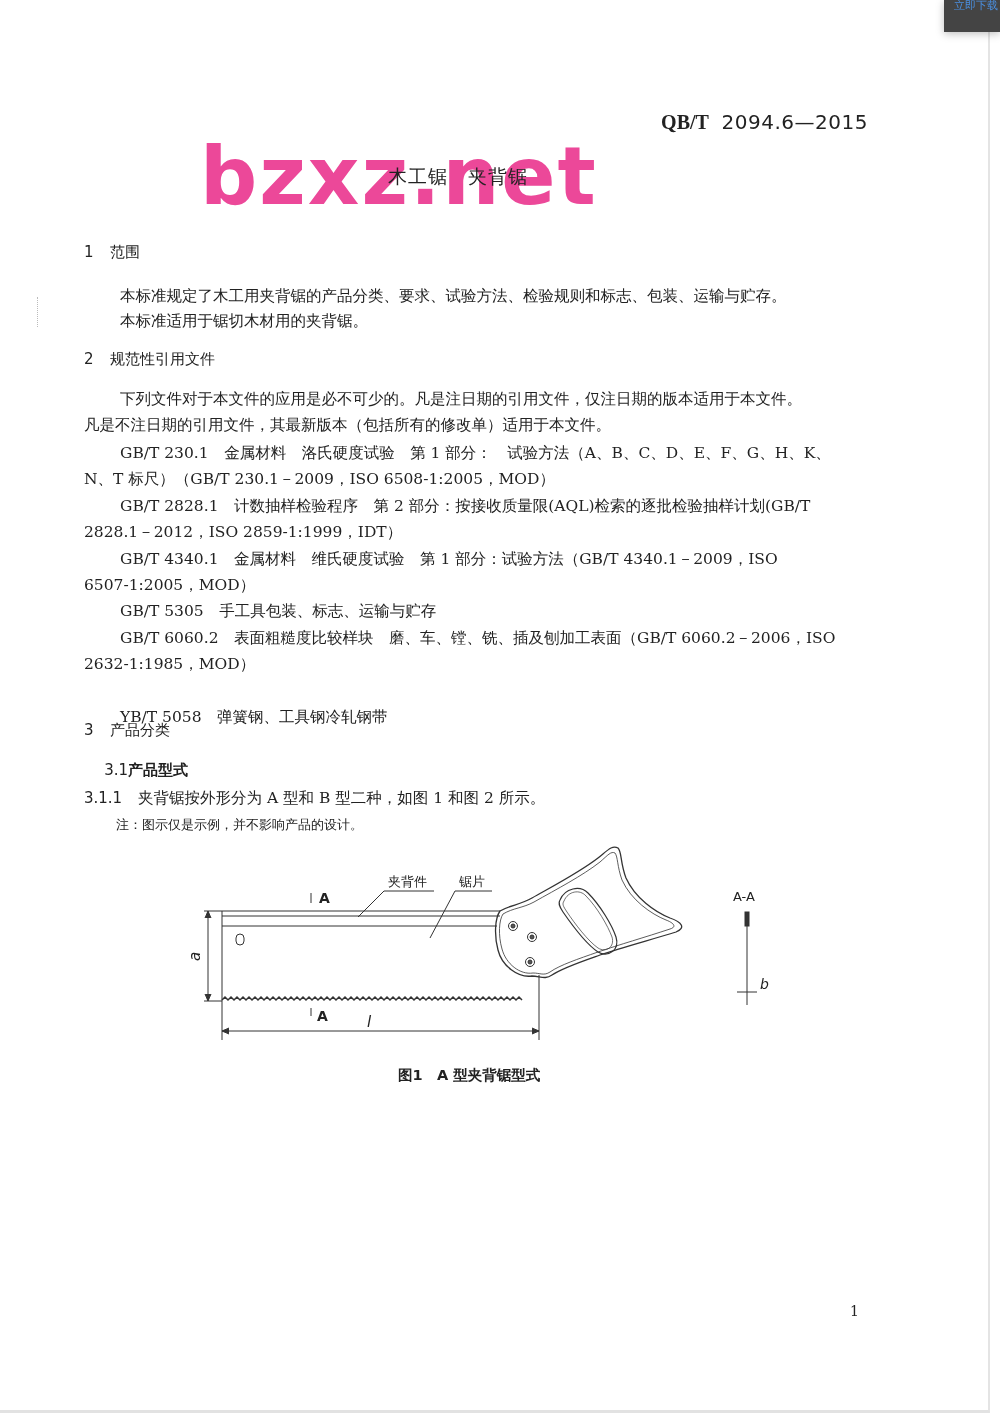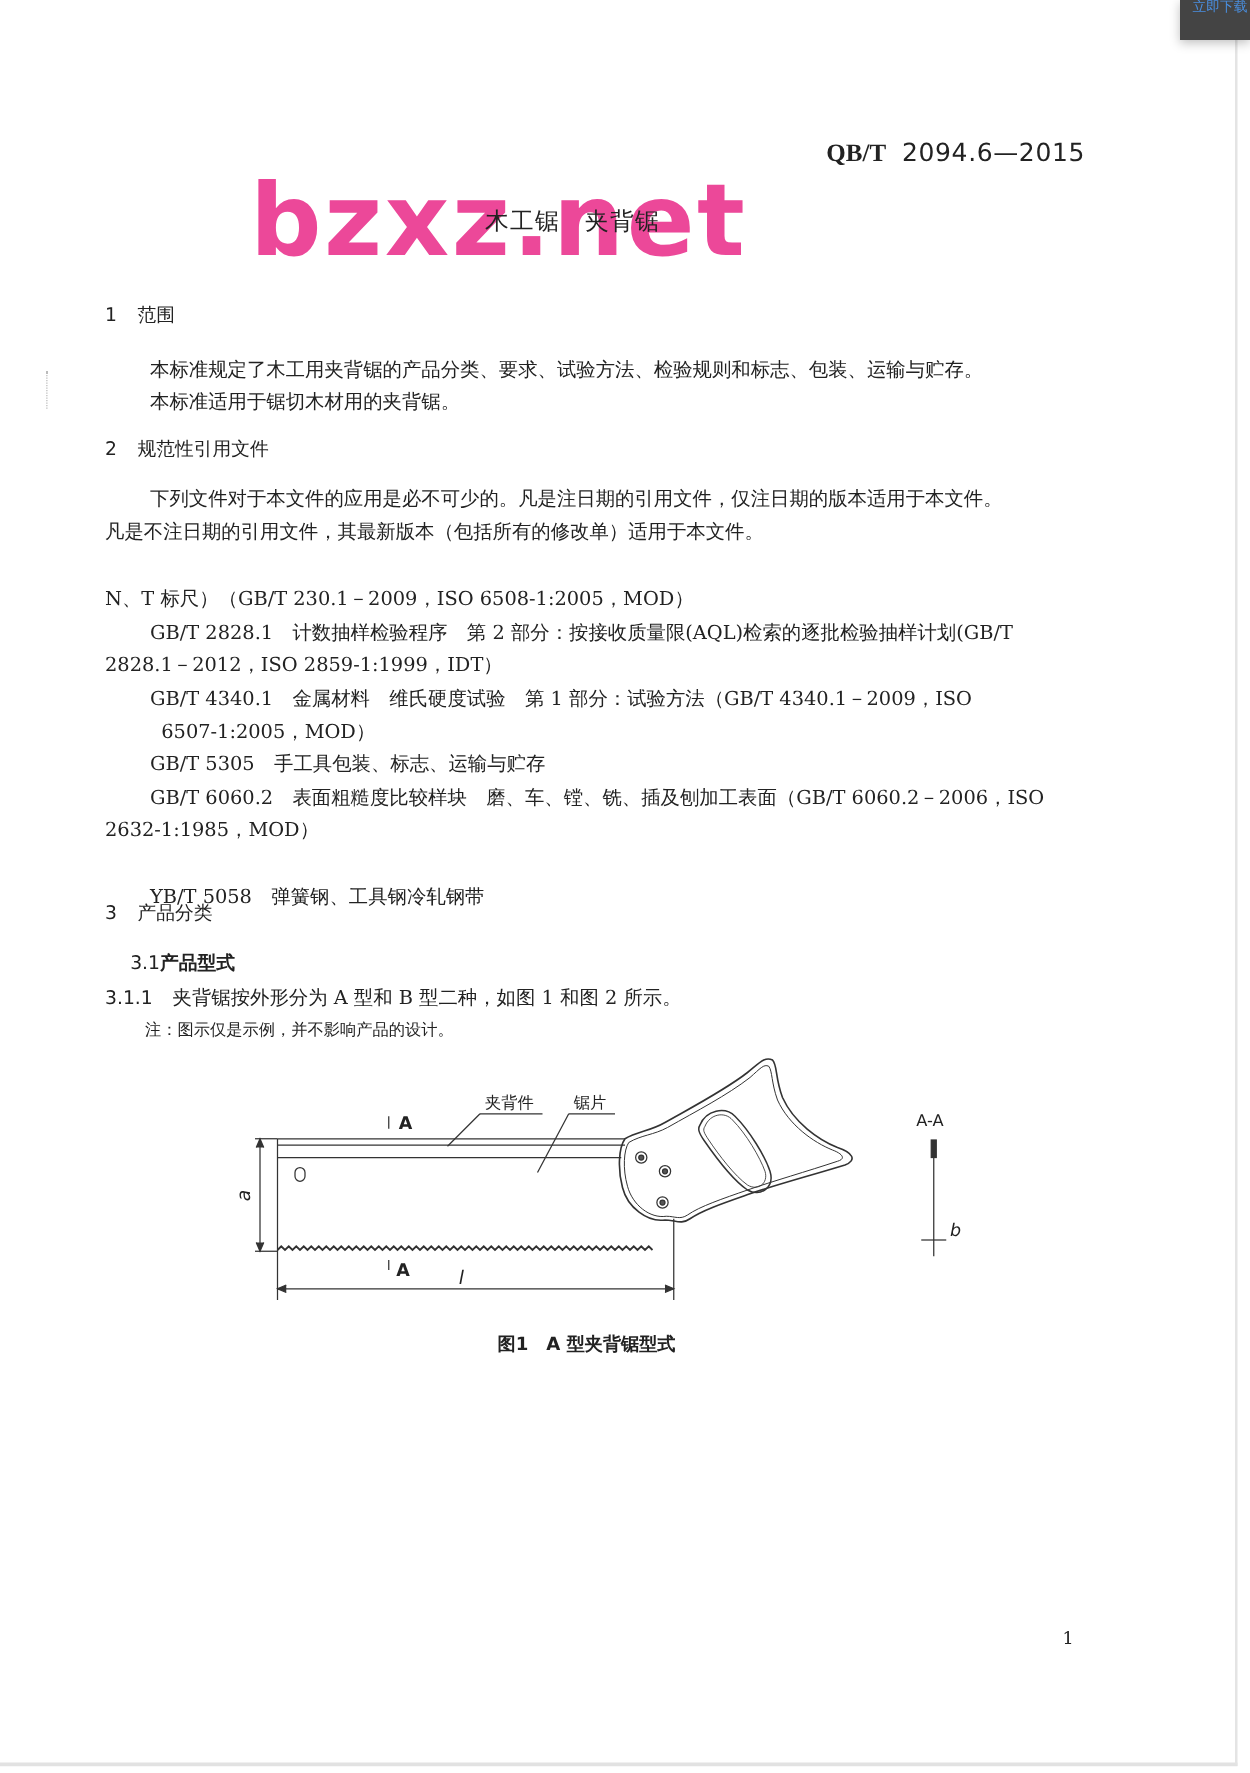--- a/index.html
+++ b/index.html
@@ -51,25 +51,26 @@
   </div>
   <div class="t" style="left:120px;top:286px;">本标准规定了木工用夹背锯的产品分类、要求、试验方法、检验规则和标志、包装、运输与贮存。</div>
   <div class="t" style="left:120px;top:311px;">本标准适用于锯切木材用的夹背锯。</div>
 
   <div class="t h" style="left:84px;top:349px;">
     <span class="num">2</span><span>规范性引用文件</span>
   </div>
   <div class="t" style="left:120px;top:389px;">下列文件对于本文件的应用是必不可少的。凡是注日期的引用文件，仅注日期的版本适用于本文件。</div>
   <div class="t" style="left:84px;top:415px;">凡是不注日期的引用文件，其最新版本（包括所有的修改单）适用于本文件。</div>
 
+  <div class="t" style="left:120px;top:443px;">GB/T 230.1　金属材料　洛氏硬度试验　第 1 部分：　试验方法（A、B、C、D、E、F、G、H、K、</div>
   <div class="t" style="left:84px;top:469px;">N、T 标尺）（GB/T 230.1－2009，ISO 6508-1:2005，MOD）</div>
   <div class="t" style="left:120px;top:496px;">GB/T 2828.1　计数抽样检验程序　第 2 部分：按接收质量限(AQL)检索的逐批检验抽样计划(GB/T</div>
   <div class="t" style="left:84px;top:522px;">2828.1－2012，ISO 2859-1:1999，IDT）</div>
   <div class="t" style="left:120px;top:549px;">GB/T 4340.1　金属材料　维氏硬度试验　第 1 部分：试验方法（GB/T 4340.1－2009，ISO</div>
-  <div class="t" style="left:84px;top:575px;margin-left:45px;">6507-1:2005，MOD）</div>
+  <div class="t" style="left:84px;top:575px;">6507-1:2005，MOD）</div>
   <div class="t" style="left:120px;top:601px;">GB/T 5305　手工具包装、标志、运输与贮存</div>
   <div class="t" style="left:120px;top:628px;">GB/T 6060.2　表面粗糙度比较样块　磨、车、镗、铣、插及刨加工表面（GB/T 6060.2－2006，ISO</div>
   <div class="t" style="left:84px;top:654px;">2632-1:1985，MOD）</div>
   <div class="t" style="left:120px;top:707px;">YB/T 5058　弹簧钢、工具钢冷轧钢带</div>
 
   <div class="t h" style="left:84px;top:720px;">
     <span class="num">3</span><span>产品分类</span>
   </div>
   <div class="t hb" style="left:84px;top:760px;font-weight:normal;text-align:right;">
     <span style="display:inline-block;width:44px;">3.1</span><span style="font-weight:bold;">产品型式</span>

